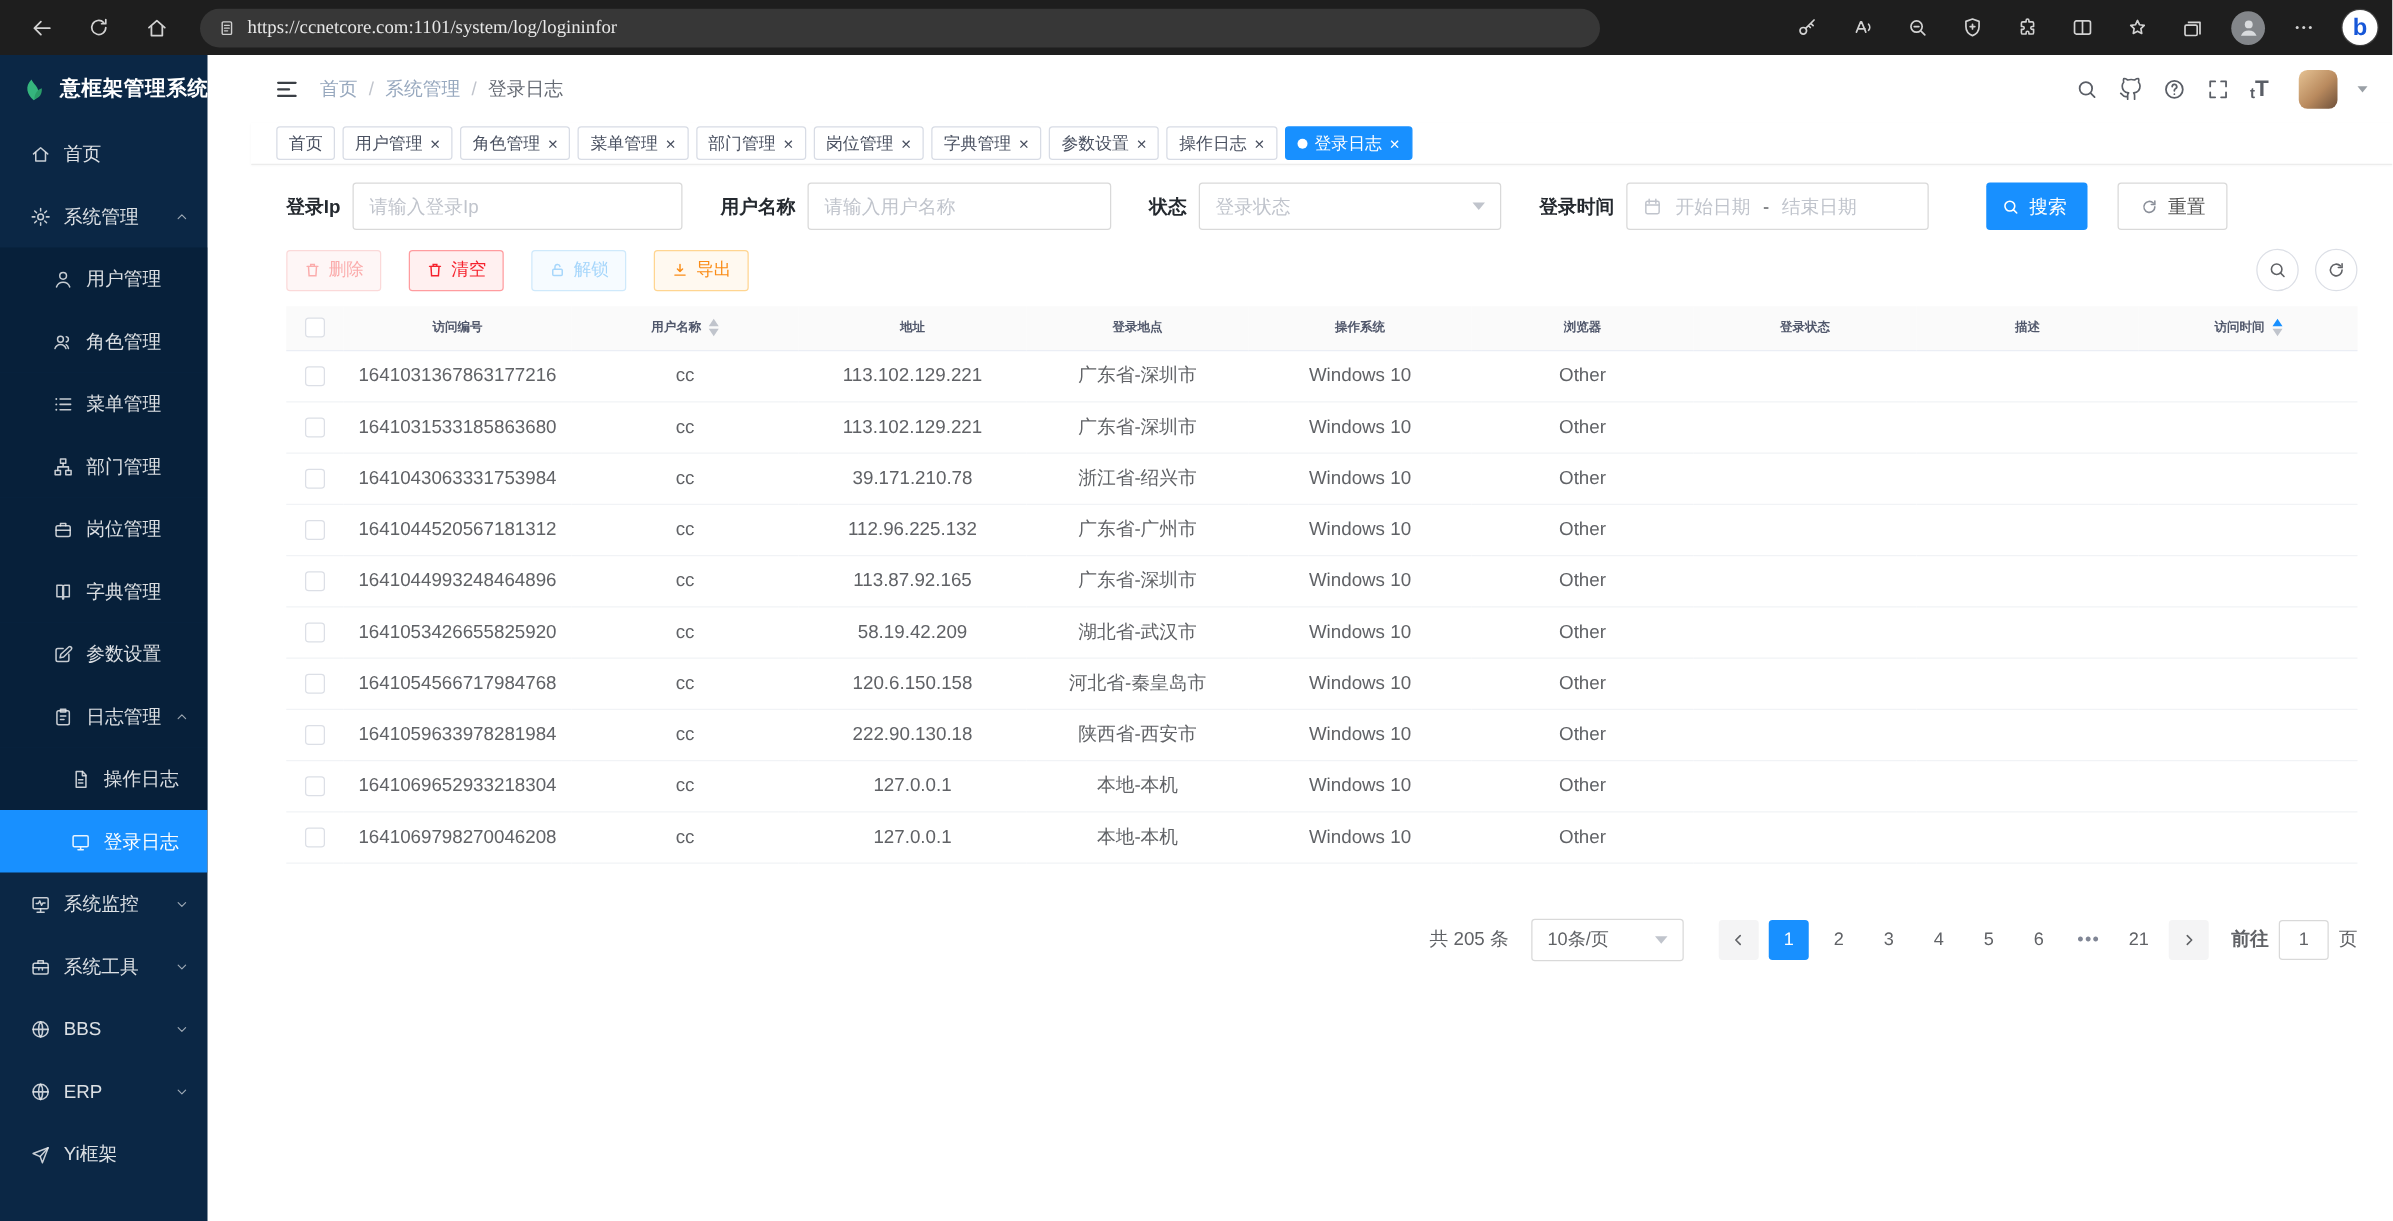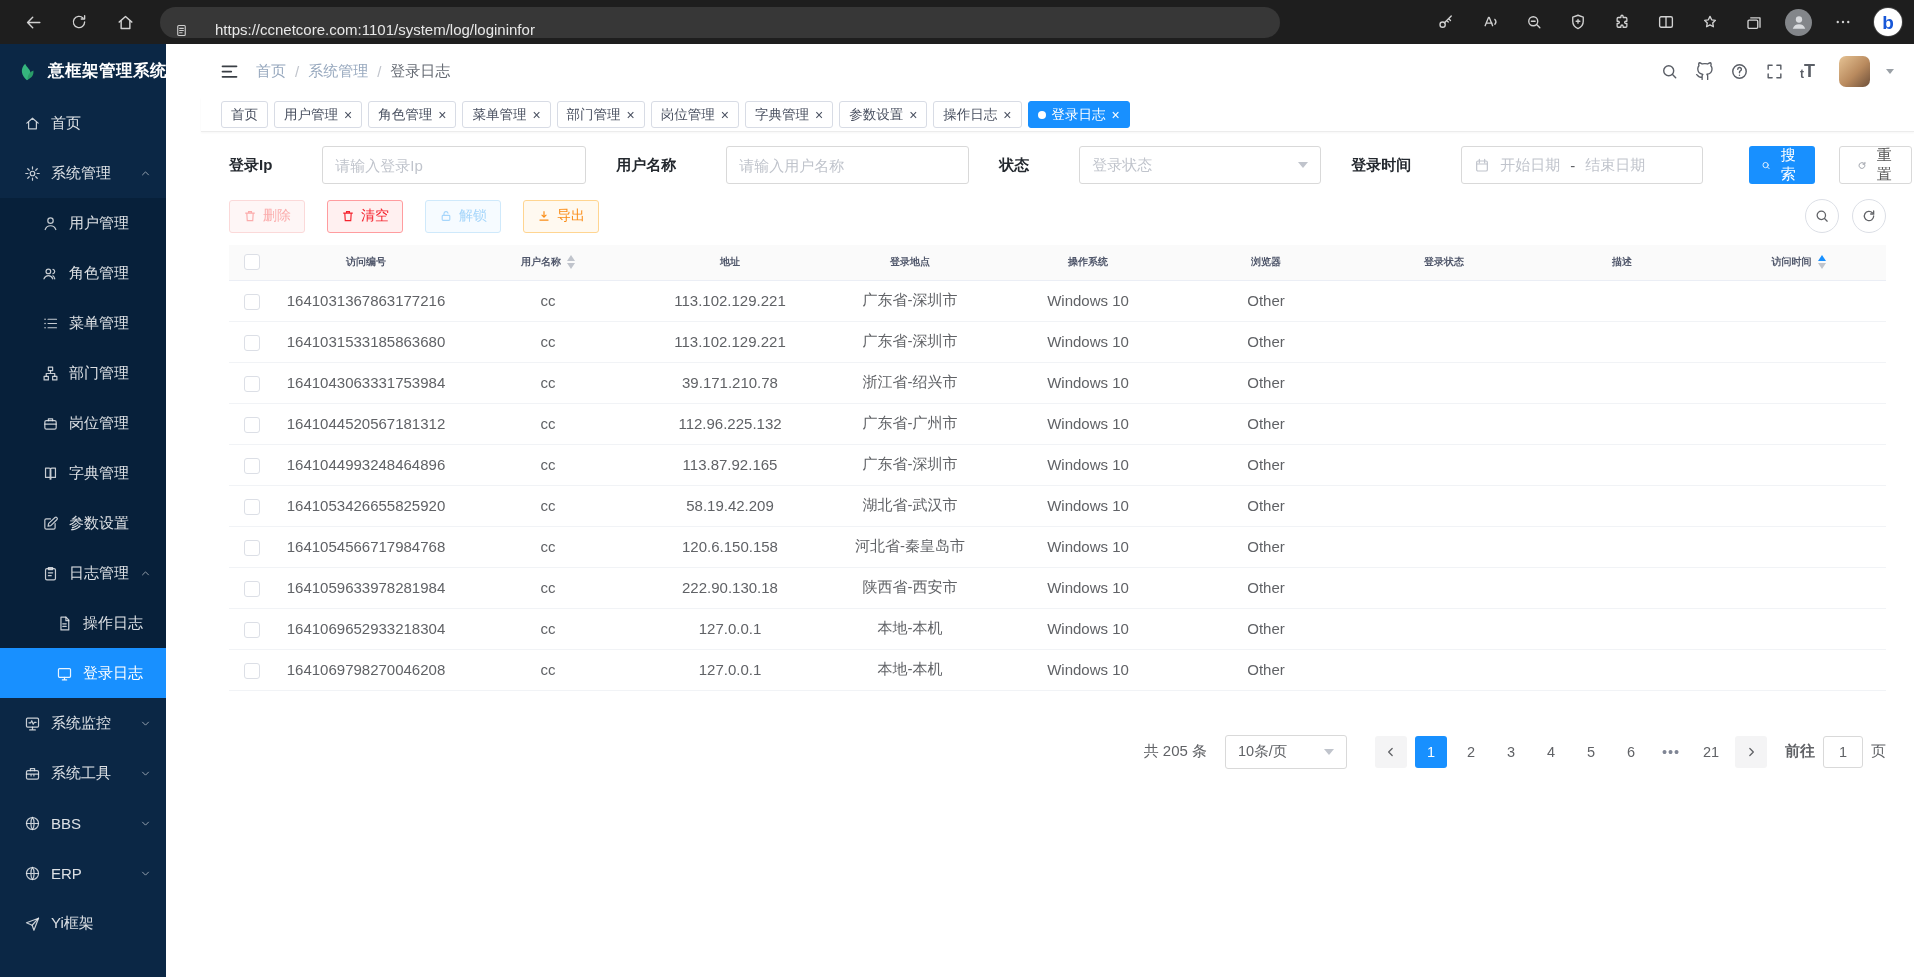--- a/index.html
+++ b/index.html
@@ -5,21 +5,21 @@
   * { margin:0; padding:0; box-sizing:border-box; }
   html,body { width:1914px; height:977px; }
   body { font-family:"Liberation Sans","DejaVu Sans",sans-serif; background:#fff; overflow:hidden; position:relative; font-size:15px; }
   button { font-family:inherit; border:none; background:none; cursor:pointer; color:inherit; }
   input { font-family:inherit; }
 
   
   .chrome { position:absolute; top:0; left:0; width:1914px; height:44px; background:#1e1e1e; display:flex; align-items:center; color:#cfcfcf; z-index:20; }
   .chrome-left { display:flex; align-items:center; gap:12px; padding:0 18px 0 16px; }
   .cbtn { width:34px; height:34px; display:flex; align-items:center; justify-content:center; border-radius:6px; color:#d2d2d2; }
-  .urlbar { width:1120px; height:31px; background:#373737; border-radius:16px; display:flex; align-items:flex-end; padding:0 14px; gap:26px; }
+  .urlbar { width:1120px; height:31px; background:#373737; border-radius:16px; display:flex; align-items:center; padding:0 14px; gap:9px;font-family:Liberation Serif, serif; }
   .url-text { font-size:15px; color:#e8e8e8; white-space:nowrap; }
   .chrome-right { display:flex; align-items:center; gap:18px; margin-left:auto; padding-right:12px; }
   .chrome-right .cicon { width:26px; height:26px; display:flex; align-items:center; justify-content:center; color:#d2d2d2; }
   .chrome-avatar { width:27px; height:27px; border-radius:50%; background:#83868a; color:#d9dbde; display:flex; align-items:center; justify-content:center; overflow:hidden; }
   .bing { width:28px; height:28px; border-radius:50%; background:#ffffff; display:flex; align-items:center; justify-content:center; box-shadow:0 0 0 1px rgba(255,255,255,.15); }
   .bing-b { color:#1757d8; font-weight:800; font-size:19px; line-height:1; }
 
   
   .sidebar { position:absolute; top:44px; left:0; width:166px; height:933px; background:#0b2745; overflow:hidden; }
   .logo { height:54px; display:flex; align-items:center; gap:10px; padding-left:16px; }
@@ -50,21 +50,21 @@
   .tabbar { height:34px; display:flex; align-items:center; gap:6px; padding:0 20px; border-bottom:1px solid #ececec; box-shadow:0 1px 2px rgba(0,0,0,.04); }
   .tab { height:27px; display:inline-flex; align-items:center; gap:6px; padding:0 9px; border:1px solid #d8dce5; border-radius:3px; font-size:13.5px; color:#495060; background:#fff; cursor:pointer; white-space:nowrap; }
   .tab.active { background:#1890ff; border-color:#1890ff; color:#fff; }
   .tab-dot { width:8px; height:8px; border-radius:50%; background:#fff; }
   .tab-close { font-size:14px; line-height:1; }
 
   .content { flex:1; padding:14px 28px 0; }
 
   
   .filters { display:flex; align-items:center; }
-  .f-item { display:flex; align-items:center; margin-right:30px;gap:40px; }
+  .f-item { display:flex; align-items:center; margin-right:30px; }
   .f-label { font-weight:700; color:#24292f; margin-right:10px; font-size:15px; white-space:nowrap; }
   .f-input,.f-select,.f-date { height:38px; border:1px solid #d9d9d9; border-radius:3px; background:#fff; font-size:15px; }
   .f-input { width:264px; padding:0 12px; outline:none; color:#333; }
   .f-input::placeholder { color:#c0c4cc; }
   .f-select { width:242px; display:flex; align-items:center; justify-content:space-between; padding:0 12px; color:#c0c4cc; cursor:pointer; }
   .caret-down { width:0; height:0; border-left:5px solid transparent; border-right:5px solid transparent; border-top:6px solid #c0c4cc; }
   .f-date { width:242px; display:flex; align-items:center; gap:10px; padding:0 12px; color:#c0c4cc; cursor:pointer; }
   .f-date .dash { color:#606266; }
   .btn { height:38px; border-radius:3px; font-size:15px; display:inline-flex; align-items:center; gap:7px; padding:0 17px; }
   .btn-primary { background:#1890ff; color:#fff; margin-left:30px;padding-left:12px; }

